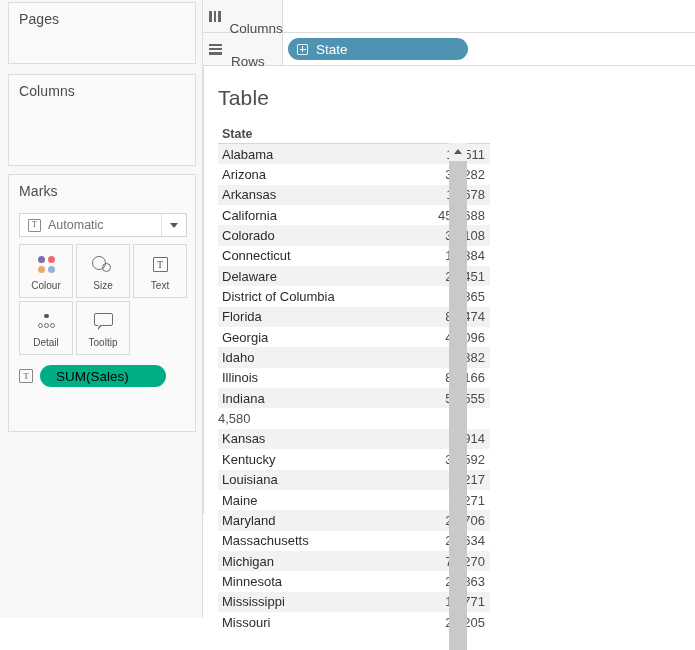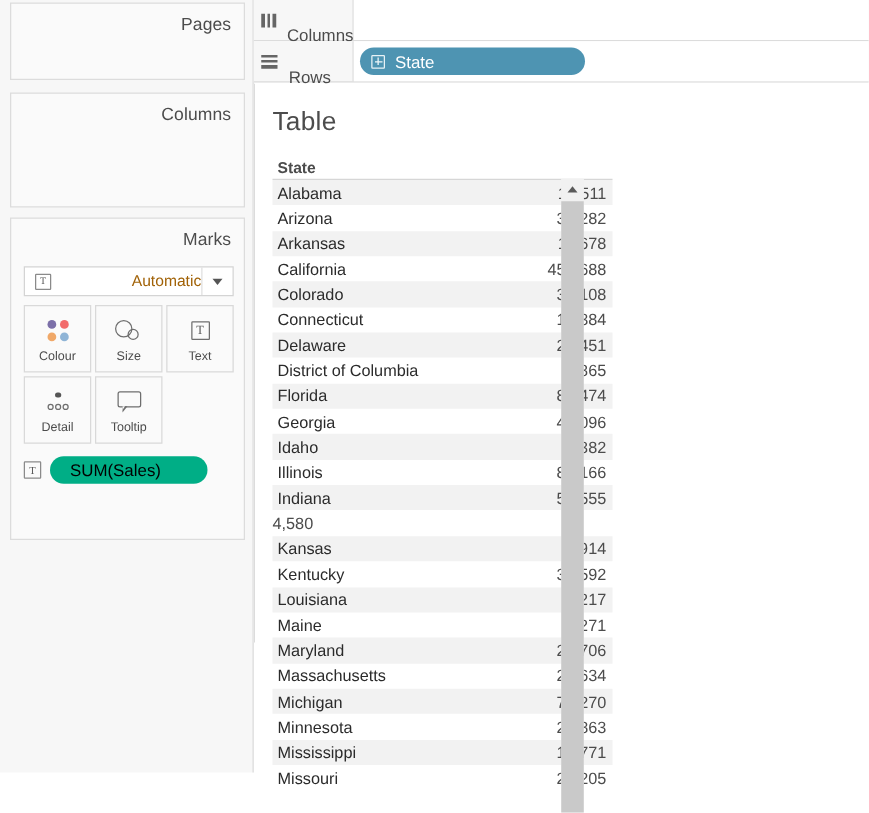--- a/index.html
+++ b/index.html
@@ -21,21 +21,20 @@
   }
 
   
   #left-panel {
     position: absolute;
     left: 0; top: 0;
     width: 203px;
     height: 618px;
     background: #f7f7f7;
     border-right: 1px solid #dcdcdc;
-    text-align: right;
   }
 
   .card {
     background: #fafafa;
     border: 1px solid #dcdcdc;
     position: absolute;
     left: 8px;
     width: 188px;
   }
 
@@ -66,21 +65,21 @@
     border: 1px solid #8a8a8a;
     border-radius: 1px;
     display: flex; align-items: center; justify-content: center;
     font-size: 8px; color: #5a5a5a;
     font-family: "Liberation Serif", serif;
     line-height: 1;
   }
   .mark-type-select .mt-label {
     margin-left: 7px;
     font-size: 12.5px;
-    color: #a16207;
+    color: #737373;
     flex: 1;
   }
   .mark-type-select .mt-arrow {
     width: 25px; height: 100%;
     border-left: 1px solid #e0e0e0;
     display: flex; align-items: center; justify-content: center;
   }
   .mt-arrow i {
     display: block;
     width: 0; height: 0;

